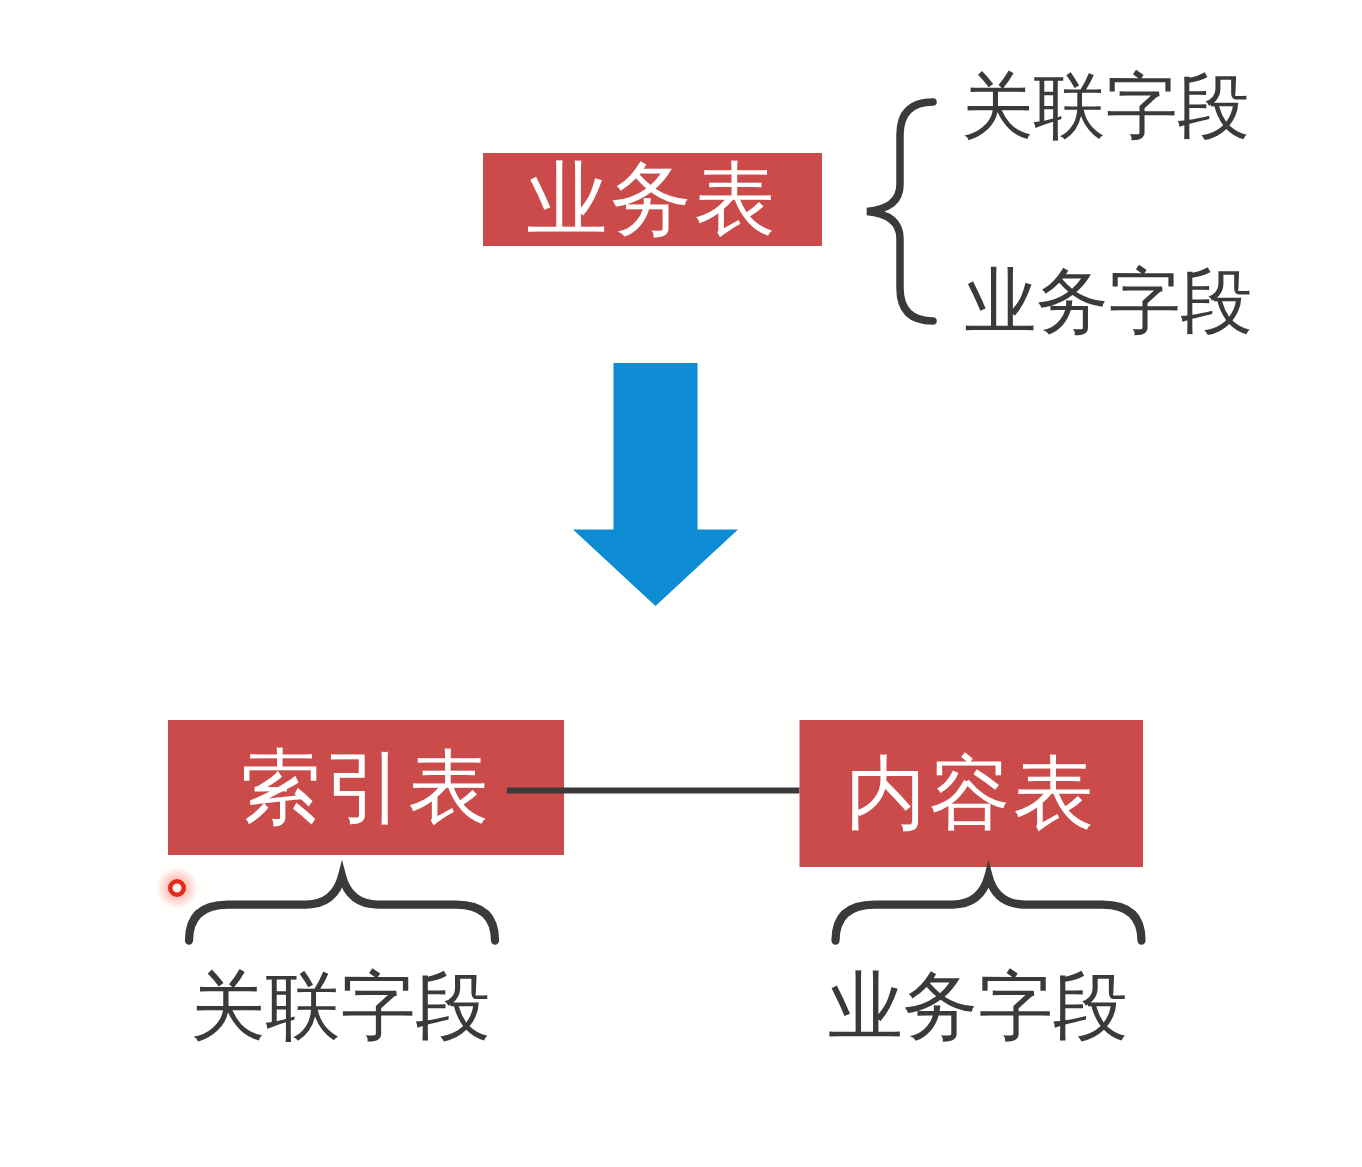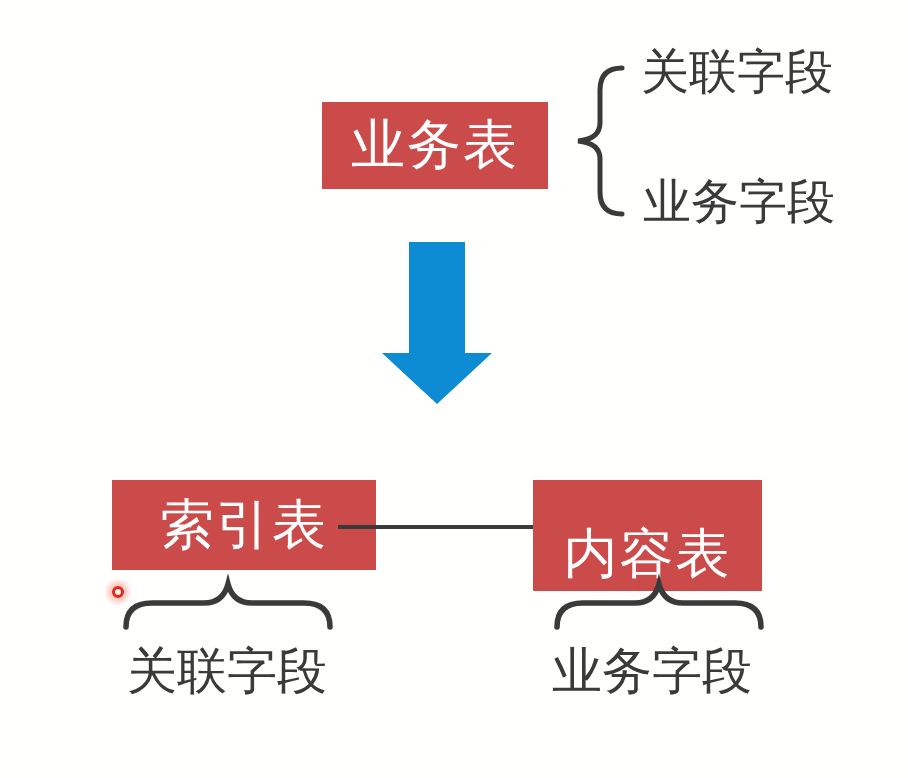--- a/index.html
+++ b/index.html
@@ -18,23 +18,23 @@
     position: absolute;
     background: #CB4A4A;
     color: #FFFFFF;
     display: flex;
     align-items: center;
     justify-content: center;
     font-size: 54px;
     letter-spacing: 2px;
     white-space: nowrap;
   }
-  .box-top   { left: 322px; top: 102px; width: 226px; height: 87px; font-family: Liberation Serif, serif; }
+  .box-top   { left: 322px; top: 102px; width: 226px; height: 62px; font-family: Liberation Serif, serif; }
   .box-left  { left: 112px; top: 480px; width: 264px; height: 90px; }
-  .box-right { left: 533px; top: 480px; width: 229px; height: 111px; align-items: flex-end; }
+  .box-right { left: 533px; top: 480px; width: 229px; height: 98px; }
 
   .field-label {
     position: absolute;
     color: #3A3A3A;
     font-size: 48px;
     line-height: 52px;
     white-space: nowrap;
   }
   .top-field-0 { left: 641px; top: 46px; }
   .top-field-1 { left: 643px; top: 176px; }

